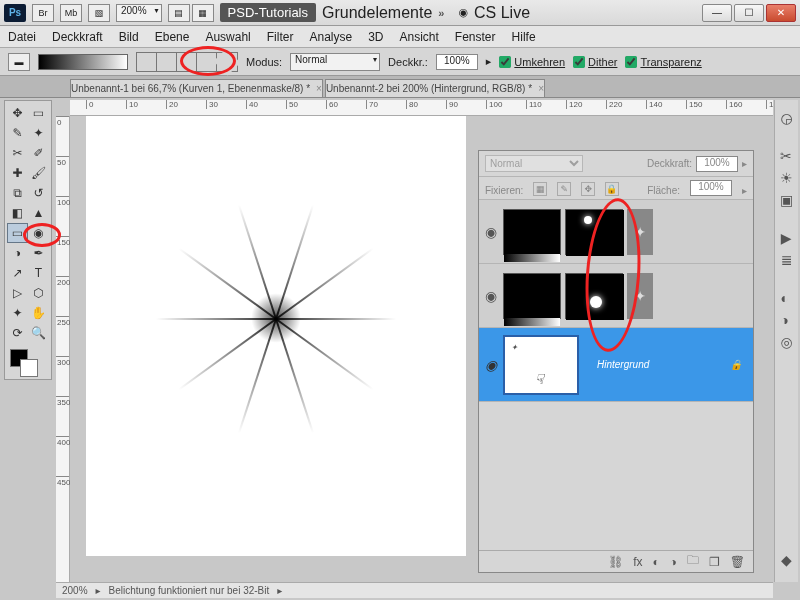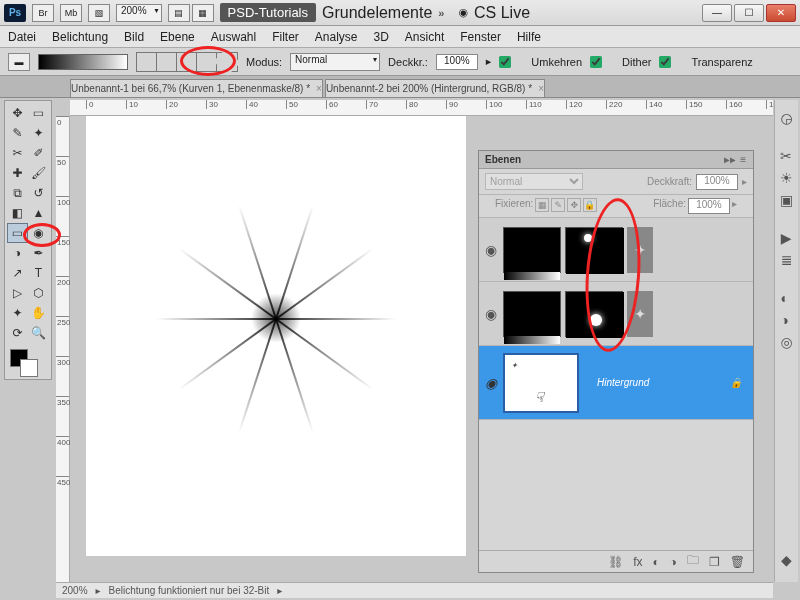--- a/index.html
+++ b/index.html
@@ -28,21 +28,21 @@
 .grad-preview { width: 90px; height: 16px; border: 1px solid #666; background: linear-gradient(to right,#000,#fff); }
 .grad-types { display: flex; gap: 0; border: 1px solid #777; }
 .grad-types div { width: 20px; height: 18px; border-right: 1px solid #777; background: #d6d6d6; display: flex; align-items: center; justify-content: center; }
 .grad-types div:last-child { border-right: none; }
 .gt-linear { background: linear-gradient(to right,#fff,#000); width: 14px; height: 12px; }
 .gt-radial { background: radial-gradient(circle,#fff,#000); width: 14px; height: 12px; }
 .gt-angle { width: 14px; height: 12px; background: #333; }
 .gt-refl { background: linear-gradient(to right,#000,#fff,#000); width: 14px; height: 12px; }
 .gt-diam { width: 12px; height: 12px; background: #000; transform: rotate(45deg); }
 .opt-input { width: 42px; height: 16px; border: 1px solid #888; background: #fff; text-align: center; font-size: 10px; }
-.chk { display: flex; align-items: center; gap: 20px; }
+.chk { display: flex; align-items: center; gap: 3px; text-decoration: underline; }
 .chk input { accent-color: #2a6; width: 12px; height: 12px; }
 .red-ellipse1 { position: absolute; border: 3px solid #e22; border-radius: 50%; pointer-events: none; left: 180px; top: -2px; width: 56px; height: 30px; }
 
 
 .doctabs { height: 22px; background: #b7b7b7; border-bottom: 1px solid #888; display: flex; align-items: flex-end; padding-left: 70px; }
 .doctab { background: #d9d9d9; border: 1px solid #888; border-bottom: none; padding: 3px 0; font-size: 10px; color: #444; margin-right: 2px; display: flex; align-items: center; gap: 6px; }
 .doctab .x { color: #888; font-size: 10px; }
 
 
 .ruler-h { position: absolute; left: 70px; top: 100px; right: 27px; height: 16px; background: #f4f4f4; border-bottom: 1px solid #aaa; font-size: 8px; color: #555; overflow: hidden; white-space: nowrap; padding-left: 16px; }
@@ -69,21 +69,21 @@
 
 
 .status { position: absolute; left: 56px; right: 27px; bottom: 2px; height: 16px; background: #e5e5e5; border-top: 1px solid #aaa; font-size: 10px; display: flex; align-items: center; padding: 0 6px; gap: 8px; color: #555; }
 
 
 .panel { position: absolute; left: 478px; top: 150px; width: 276px; height: 423px; background: #d6d6d6; border: 1px solid #888; font-size: 10px; }
 .panel-tab { background: #bfbfbf; height: 18px; display: flex; align-items: center; padding: 0 6px; font-weight: bold; color: #333; border-bottom: 1px solid #999; }
 .panel-tab .rt { margin-left: auto; color: #666; letter-spacing: 1px; }
 .panel-opts { display: flex; align-items: center; padding: 4px 6px; gap: 4px; border-bottom: 1px solid #b5b5b5; color: #888; }
 .panel-opts select { font-size: 10px; height: 17px; width: 98px; color: #888; background: #e5e5e5; border: 1px solid #aaa; }
-.panel-lock { display: flex; align-items: flex-start; padding: 3px 16px; gap: 2px; border-bottom: 1px solid #b5b5b5; color: #888; }
+.panel-lock { display: flex; align-items: flex-end; padding: 3px 6px; gap: 10px; border-bottom: 1px solid #b5b5b5; color: #888; }
 .mini { width: 14px; height: 14px; border: 1px solid #aaa; display: inline-flex; align-items: center; justify-content: center; font-size: 9px; }
 .layers { background: #cfcfcf; }
 .layer { display: flex; align-items: center; height: 64px; border-bottom: 1px solid #b5b5b5; padding: 0 4px; gap: 4px; }
 .layer.bg-layer { background: #3b97e8; color: #fff; height: 74px; font-style: italic; }
 .eye { width: 16px; text-align: center; color: #555; font-size: 14px; }
 .thumb { width: 58px; height: 46px; background: #000; border: 1px solid #555; position: relative; }
 .thumb.white { background: #fff; border: 2px solid #2a5fa8; width: 76px; height: 60px; }
 .thumb .dot { position: absolute; width: 8px; height: 8px; background: #fff; border-radius: 50%; box-shadow: 0 0 6px #fff; }
 .mask-thumb { width: 58px; height: 46px; background: #000; border: 1px solid #555; }
 .fxcol { width: 26px; height: 46px; background: #888; display: flex; align-items: center; justify-content: center; color: #ddd; font-size: 14px; }
@@ -116,21 +116,21 @@
   <span class="plain">CS Live</span>
   <div class="winbtns">
     <div class="winbtn">—</div>
     <div class="winbtn">☐</div>
     <div class="winbtn close">✕</div>
   </div>
 </div>
 
 <div class="menubar">
   <span>Datei</span>
-  <span>Belichtung</span>
+  <span>Deckkraft</span>
   <span>Bild</span>
   <span>Ebene</span>
   <span>Auswahl</span>
   <span>Filter</span>
   <span>Analyse</span>
   <span>3D</span>
   <span>Ansicht</span>
   <span>Fenster</span>
   <span>Hilfe</span>
 </div>
@@ -300,24 +300,20 @@
       <span>◐</span>
       <span>◑</span>
       <span>◎</span>
     </div>
   <div class="grp" style="margin-top:auto;margin-bottom:10px">
       <span>◆</span>
     </div>
 </div>
 
 <div class="panel">
-  <div class="panel-tab">
-    <span>Ebenen</span>
-    <span class="rt">▸▸ ≡</span>
-  </div>
   <div class="panel-opts">
     <select disabled=""><option>Normal</option></select>
     <span style="margin-left:auto">Deckkraft:</span>
     <div class="opt-input">100%</div>
       <span>▸</span>
   </div>
   <div class="panel-lock">
     <span>Fixieren:</span>
     <span class="mini">▦</span>
     <span class="mini">✎</span>

